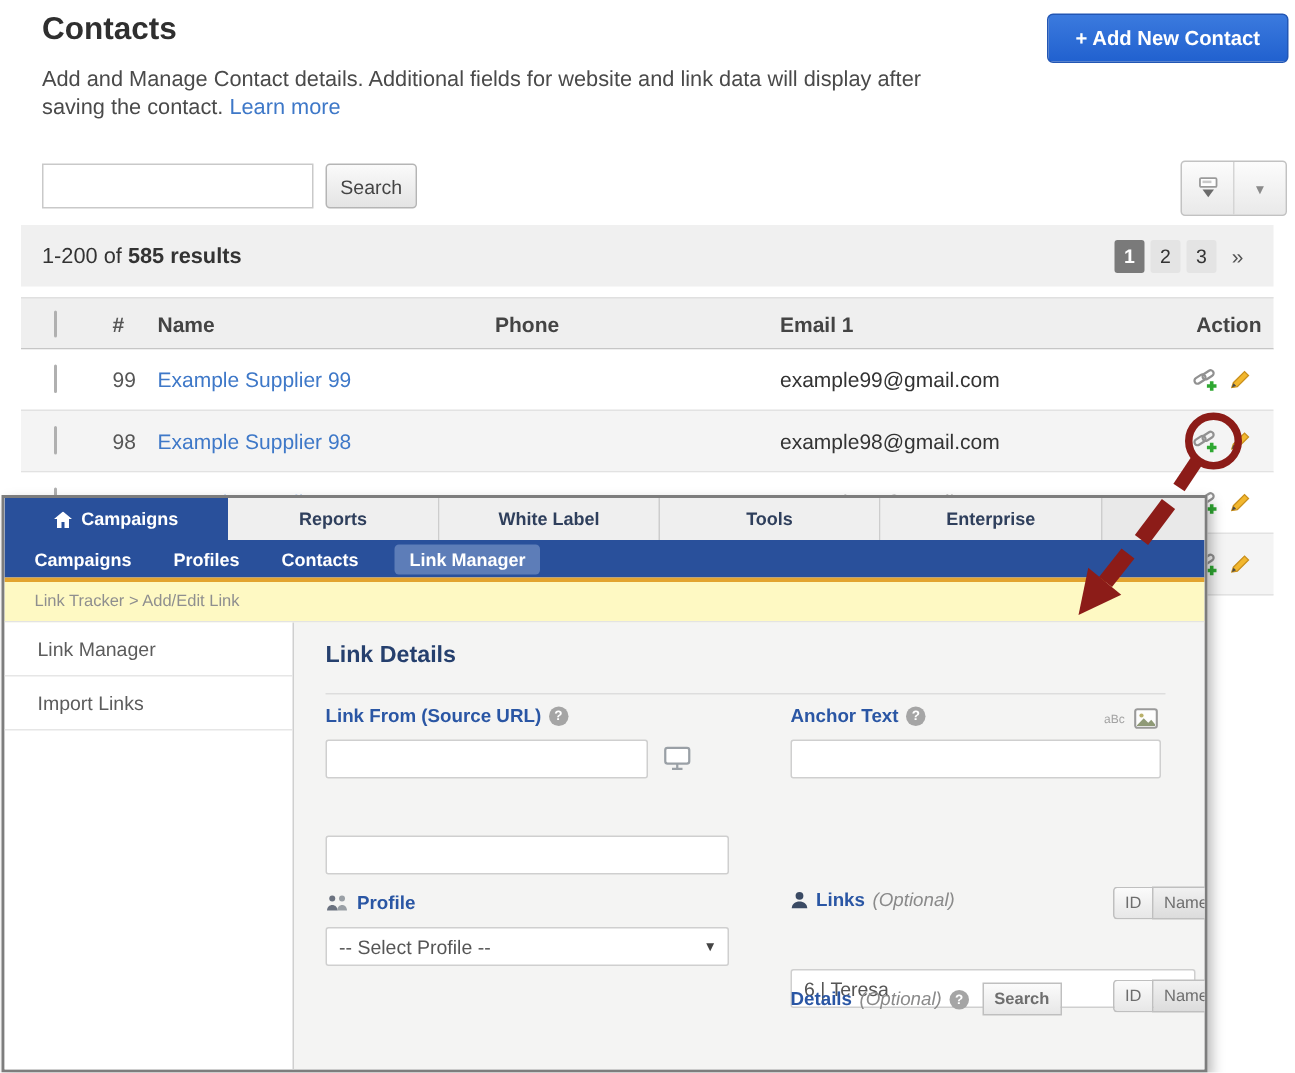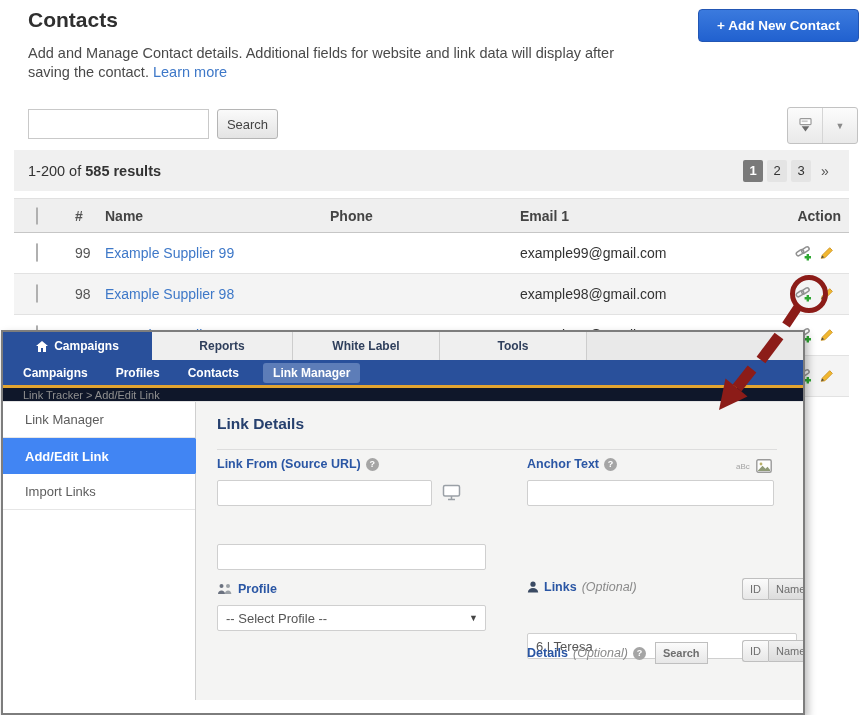--- a/index.html
+++ b/index.html
@@ -59,21 +59,21 @@
 
   
   .overlay { left:1px; top:330px; width:804px; height:385px; background:#fff; border:2px solid #7d7d7d; box-shadow:3px 4px 8px rgba(0,0,0,.28); z-index:5; overflow:hidden; }
   .tabbar { height:28px; background:#e9e9e9; display:flex; }
   .tab { height:28px; display:flex; align-items:center; justify-content:center; gap:6px; font-size:12px; font-weight:bold; color:#2f3f5c; border-right:1px solid #cdcdcd; background:#efefef; cursor:pointer; }
   .tab.active { background:#29509b; color:#fff; border-right:none; }
   .subnav { height:25px; background:#29509b; display:flex; align-items:center; padding-left:20px; gap:28px; }
   .subnav-item { color:#fff; font-size:12px; font-weight:bold; cursor:pointer; white-space:nowrap; }
   .subnav-item.active { background:#5d7db8; border-radius:3px; padding:3px 10px; margin-left:-4px; }
   .goldline { height:3px; background:#e2a430; }
-  .crumb { height:14px; background:#0f172a; display:flex; align-items:center; padding-left:20px; font-size:11px; color:#8f8f8f; border-bottom:1px solid #e3e3e3; }
+  .crumb { height:27px; background:#fef9c3; display:flex; align-items:center; padding-left:20px; font-size:11px; color:#8f8f8f; border-bottom:1px solid #e3e3e3; }
 
   .owbody { display:flex; height:298px; }
   .sidebar { width:193px; background:#fff; border-right:1px solid #cfcfcf; }
   .side-item { position:relative; height:36px; display:flex; align-items:center; padding-left:22px; font-size:13px; color:#5c5c5c; border-bottom:1px solid #e6e6e6; cursor:pointer; }
   .side-item.active { background:#4185f3; color:#fff; font-weight:bold; border-bottom:none; }
   .side-item.active::after { content:""; position:absolute; right:-13px; top:50%; transform:translateY(-50%);
     border-top:18px solid transparent; border-bottom:18px solid transparent; border-left:13px solid #4185f3; }
 
   .main { position:relative; flex:1; background:#f4f4f3; }
   .ld-head { left:21px; top:13px; font-size:15.5px; font-weight:bold; color:#26406e; }
@@ -235,37 +235,39 @@
     </div>
     <div class="tab" style="width:141px;">
         <span>Reports</span>
       </div>
     <div class="tab" style="width:147px;">
         <span>White Label</span>
       </div>
     <div class="tab" style="width:147px;">
         <span>Tools</span>
       </div>
+    <div class="tab" style="width:148px;">
+        <span>Enterprise</span>
+      </div>
   </div>
 
   <div class="subnav">
     <span class="subnav-item">Campaigns</span>
     <span class="subnav-item">Profiles</span>
     <span class="subnav-item">Contacts</span>
     <span class="subnav-item active">Link Manager</span>
   </div>
 
   <div class="goldline"></div>
 
   <div class="crumb">Link Tracker &gt; Add/Edit Link</div>
 
   <div class="owbody">
     <div class="sidebar">
       <div class="side-item">Link Manager</div>
-      <div class="side-item active">Add/Edit Link</div>
       <div class="side-item">Import Links</div>
     </div>
 
     <div class="main">
       <div class="abs ld-head">Link Details</div>
       <div class="abs divider"></div>
 
       <div class="abs flabel" style="left:21px; top:55px;">
         <span>Link From (Source URL)</span>
         <span class="help">?</span>

